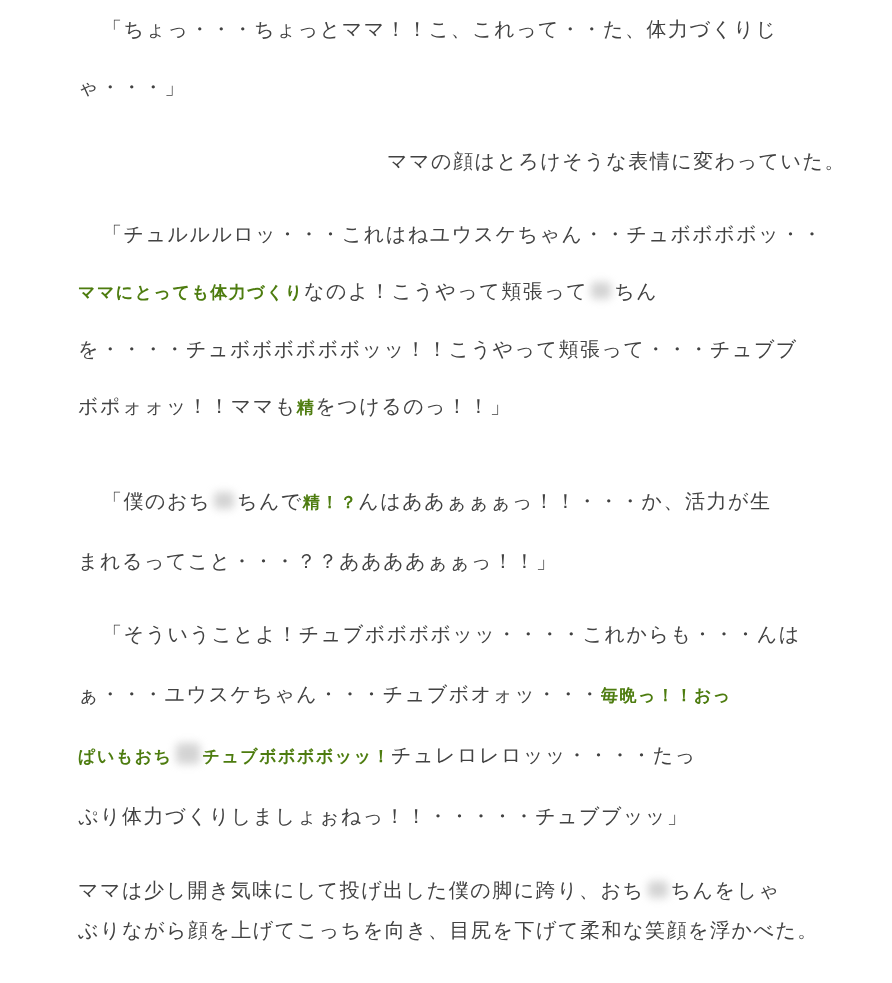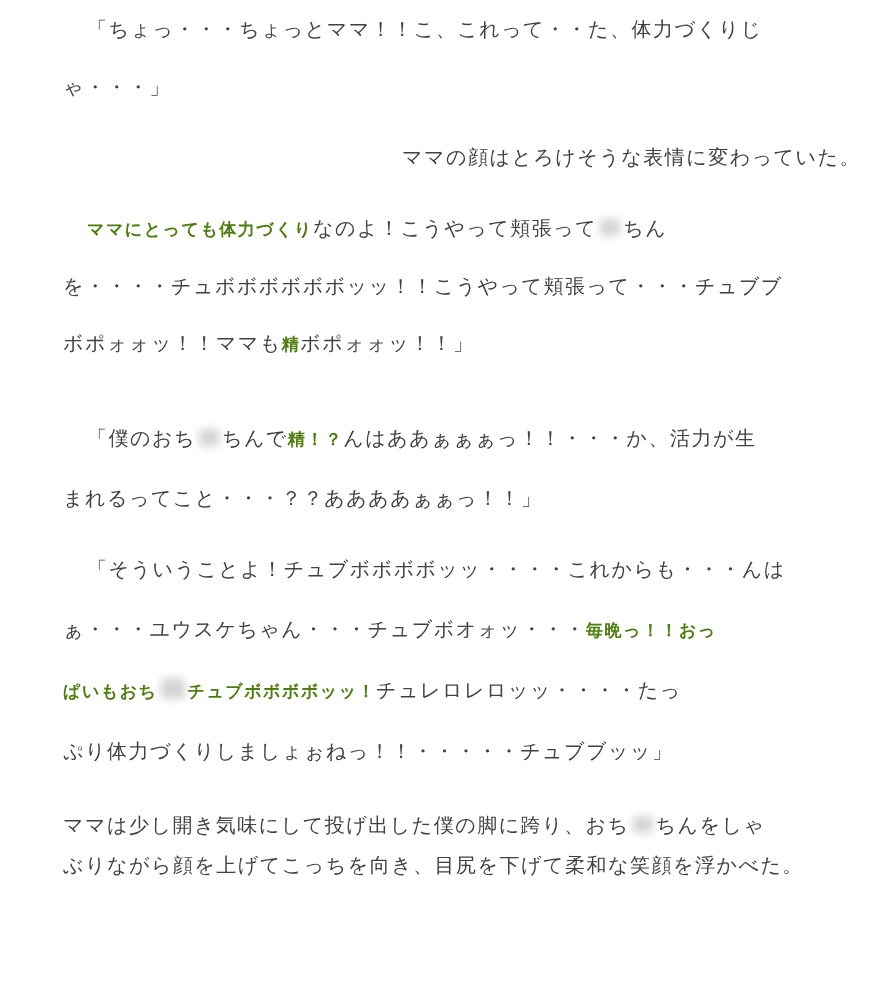--- a/index.html
+++ b/index.html
@@ -12,21 +12,21 @@
     width: 892px;
     height: 983px;
     box-sizing: border-box;
     padding: 0 30px 0 62px;
     overflow: hidden;
     background: #ffffff;
     font-family: "Liberation Serif", "DejaVu Serif", serif;
   }
   .story { width: 100%; }
   .para {
-    margin: 1px;
+    margin: 16px;
     white-space: pre-wrap;
     word-break: break-all;
     font-size: 20px;
     letter-spacing: 1.5px;
     color: #424242;
     line-height: 57px;
   }
   .para.indent { text-indent: 24px; }
   .para:nth-child(1) { margin-top: 0;    line-height: 58px; }
   .para:nth-child(2) { margin-top: 12px; line-height: 58px; text-align: right; }
@@ -60,23 +60,24 @@
     vertical-align: -2px;
   }
 </style>
 </head>
 <body>
 
 <div class="page">
   <div class="story">
       <p class="para indent"><span class="run-normal">「ちょっ・・・ちょっとママ！！こ、これって・・た、体力づくりじゃ・・・」</span></p>
       <p class="para"><span class="run-normal">ママの顔はとろけそうな表情に変わっていた。</span></p>
-      <p class="para indent"><span class="run-bold-large">ママにとっても体力づくり</span><span class="run-normal">なのよ！こうやって頬張って</span><span class="censored"></span><span class="run-normal">ちん
+      <p class="para indent"><span class="run-normal">「チュルルルロッ・・・これはねユウスケちゃん・・チュボボボボッ・・
+</span><span class="run-bold-large">ママにとっても体力づくり</span><span class="run-normal">なのよ！こうやって頬張って</span><span class="censored"></span><span class="run-normal">ちん
 を・・・・チュボボボボボボッッ！！こうやって頬張って・・・チュブブ
-ボポォォッ！！ママも</span><span class="run-bold-large">精</span><span class="run-normal">ボポォォッ！！」</span></p>
+ボポォォッ！！ママも</span><span class="run-bold-large">精</span><span class="run-normal">をつけるのっ！！」</span></p>
       <p class="para indent"><span class="run-normal">「僕のおち</span><span class="censored"></span><span class="run-normal">ちんで</span><span class="run-bold-large">精！？</span><span class="run-normal">んはああぁぁぁっ！！・・・か、活力が生
 まれるってこと・・・？？ああああぁぁっ！！」</span></p>
       <p class="para indent"><span class="run-normal">「そういうことよ！チュブボボボボッッ・・・・これからも・・・んは
 ぁ・・・ユウスケちゃん・・・チュブボオォッ・・・</span><span class="run-bold-large">毎晩っ！！おっ
 ぱいもおち</span><span class="censored censored-large"></span><span class="run-bold-large">チュブボボボボッッ！</span><span class="run-normal">チュレロレロッッ・・・・たっ
 ぷり体力づくりしましょぉねっ！！・・・・・チュブブッッ」</span></p>
       <p class="para"><span class="run-normal">ママは少し開き気味にして投げ出した僕の脚に跨り、おち</span><span class="censored"></span><span class="run-normal">ちんをしゃ
 ぶりながら顔を上げてこっちを向き、目尻を下げて柔和な笑顔を浮かべた。</span></p>
     </div>
 </div>

